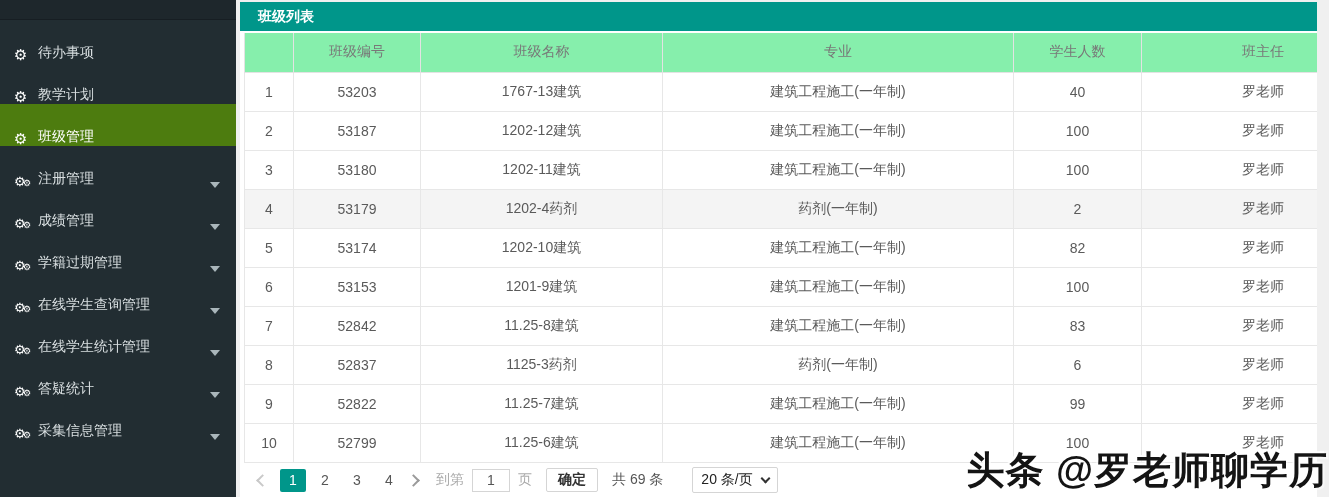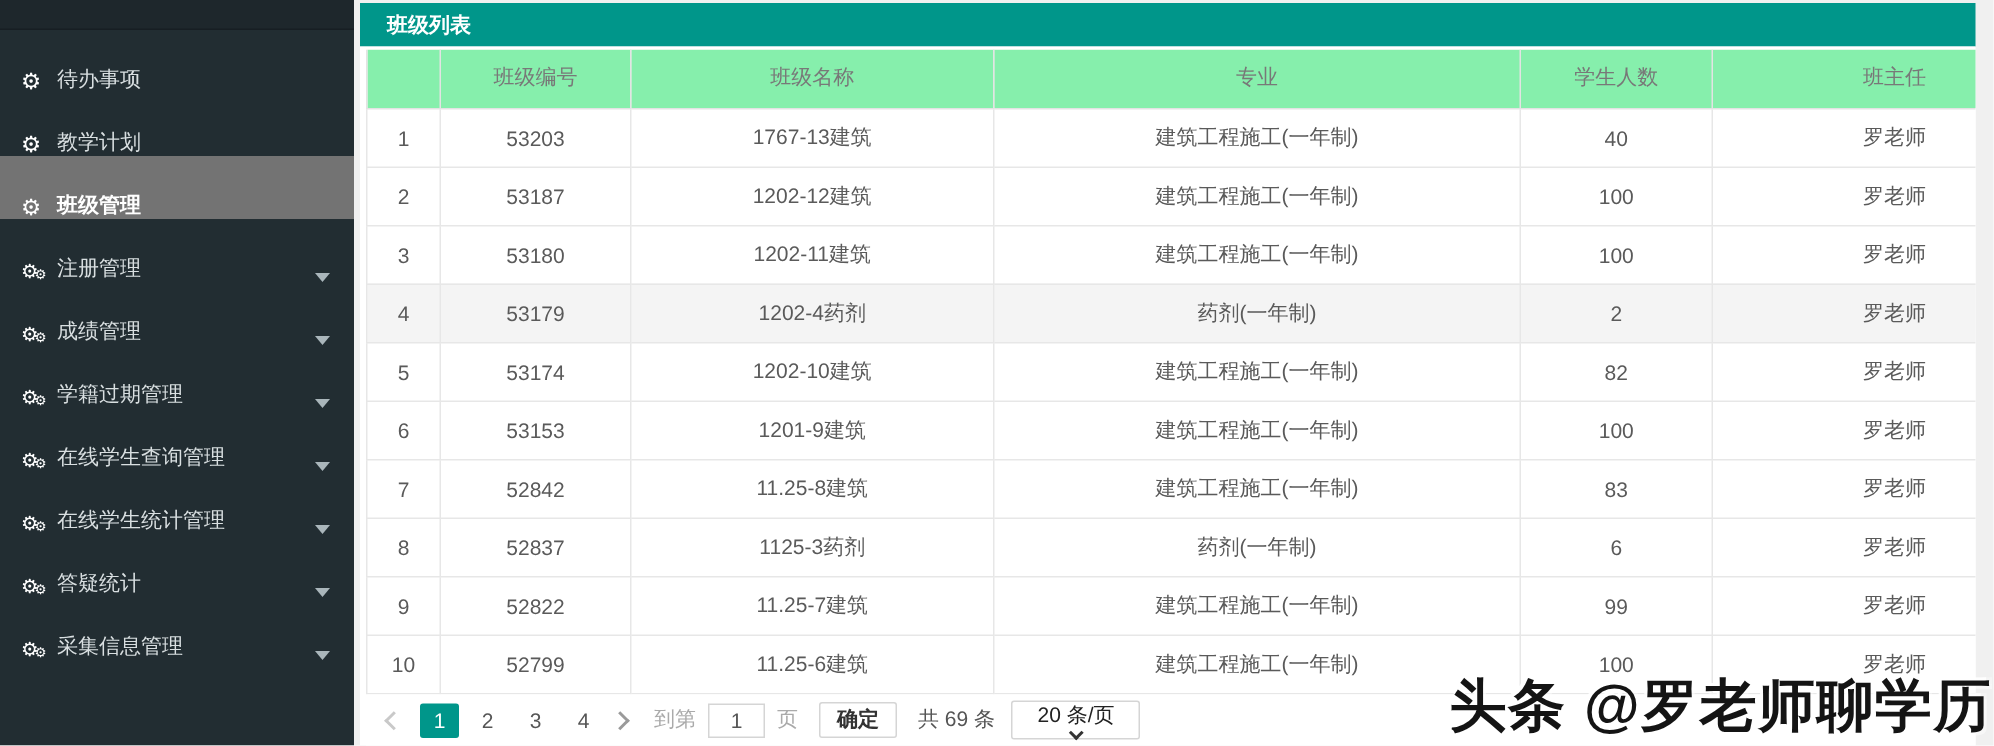--- a/index.html
+++ b/index.html
@@ -25,21 +25,21 @@
   }
   .menu { padding-top: 0; }
   .menu-item {
     height: 42px;
     display: flex; align-items: flex-end;
     padding: 0 16px 0 14px;
     color: #d9dfe1;
     cursor: pointer;
     font-size: 14px;
   }
-  .menu-item.active { background: #737373; color: #ffffff; font-weight: bold; }
+  .menu-item.active { background: #4d7c0f; color: #ffffff; }
   .mi-icon {
     width: 24px; flex: 0 0 24px;
     color: #ffffff;
     font-size: 15px; line-height: 1;
     position: relative;
   }
   .icon-gear::before { content: "⚙"; }
   .icon-gears::before { content: "⚙"; font-size: 13px; }
   .icon-gears::after {
     content: "⚙"; font-size: 9px;
@@ -136,29 +136,28 @@
     height: 24px; padding: 0 11px;
     background: #fff;
     border: 1px solid #d5d5d5;
     border-radius: 2px;
     color: #333; font-weight: bold; font-size: 14px;
     cursor: pointer;
     font-family: "Liberation Sans", "DejaVu Sans", sans-serif;
   }
   .pg-total { margin-left: 14px; color: #555; }
   .pg-size {
-    margin-left: 11px;
+    margin-left: 29px;
     height: 26px; width: 86px;
     border: 1px solid #d5d5d5;
     border-radius: 2px;
     display: flex; align-items: center; justify-content: space-between;
     padding: 0 8px;
     color: #222; cursor: pointer;
     background: #fff;
-    flex-direction: column;
   }
   .pg-size .chev-down {
     width: 7px; height: 7px;
     border-right: 2px solid #333;
     border-bottom: 2px solid #333;
     transform: rotate(45deg);
     margin-top: -3px;
   }
 
   

